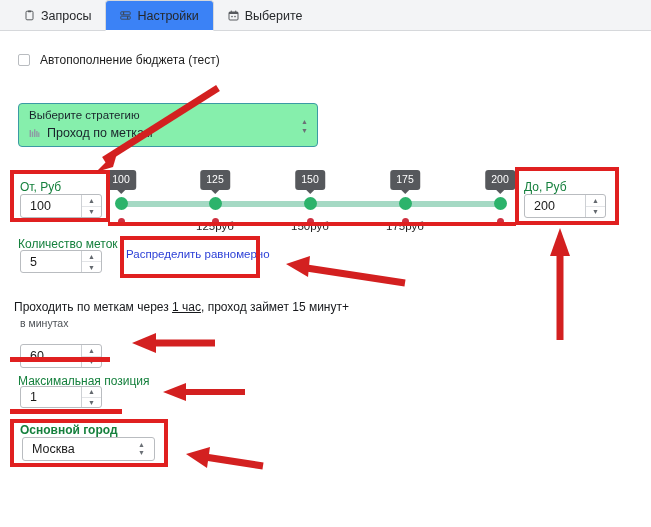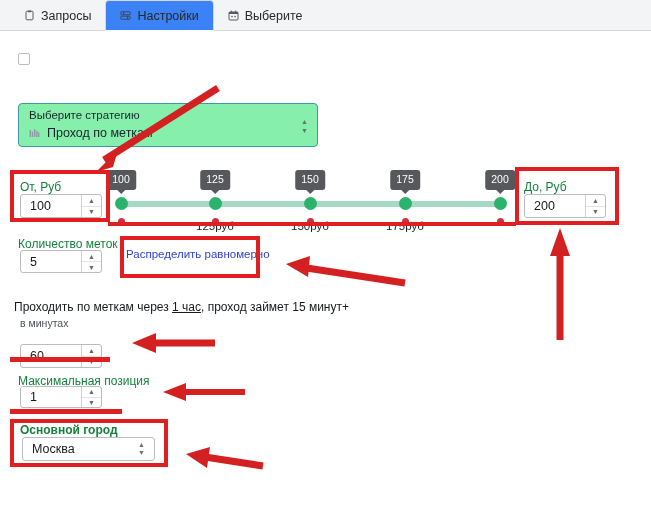--- a/index.html
+++ b/index.html
@@ -336,20 +336,21 @@
         </svg>
       </span>
       <span>Выберите</span>
     </button>
 
   </div>
 </div>
 
 <div class="cbrow">
   <span class="cbox"></span>
+  <span class="cblabel">Автопополнение бюджета (тест)</span>
 </div>
 
 <div class="strategy">
   <span class="slabel">Выберите стратегию</span>
   <span class="sval">
     <span class="sicon">
       <svg viewBox="0 0 11 11" width="11" height="11">
         <rect x="0.6" y="2" width="1.4" height="7" fill="#8e9aa4"></rect>
         <rect x="2.8" y="3.6" width="1.4" height="5.4" fill="#8e9aa4"></rect>
         <rect x="5" y="1.2" width="1.4" height="7.8" fill="#8e9aa4"></rect>

